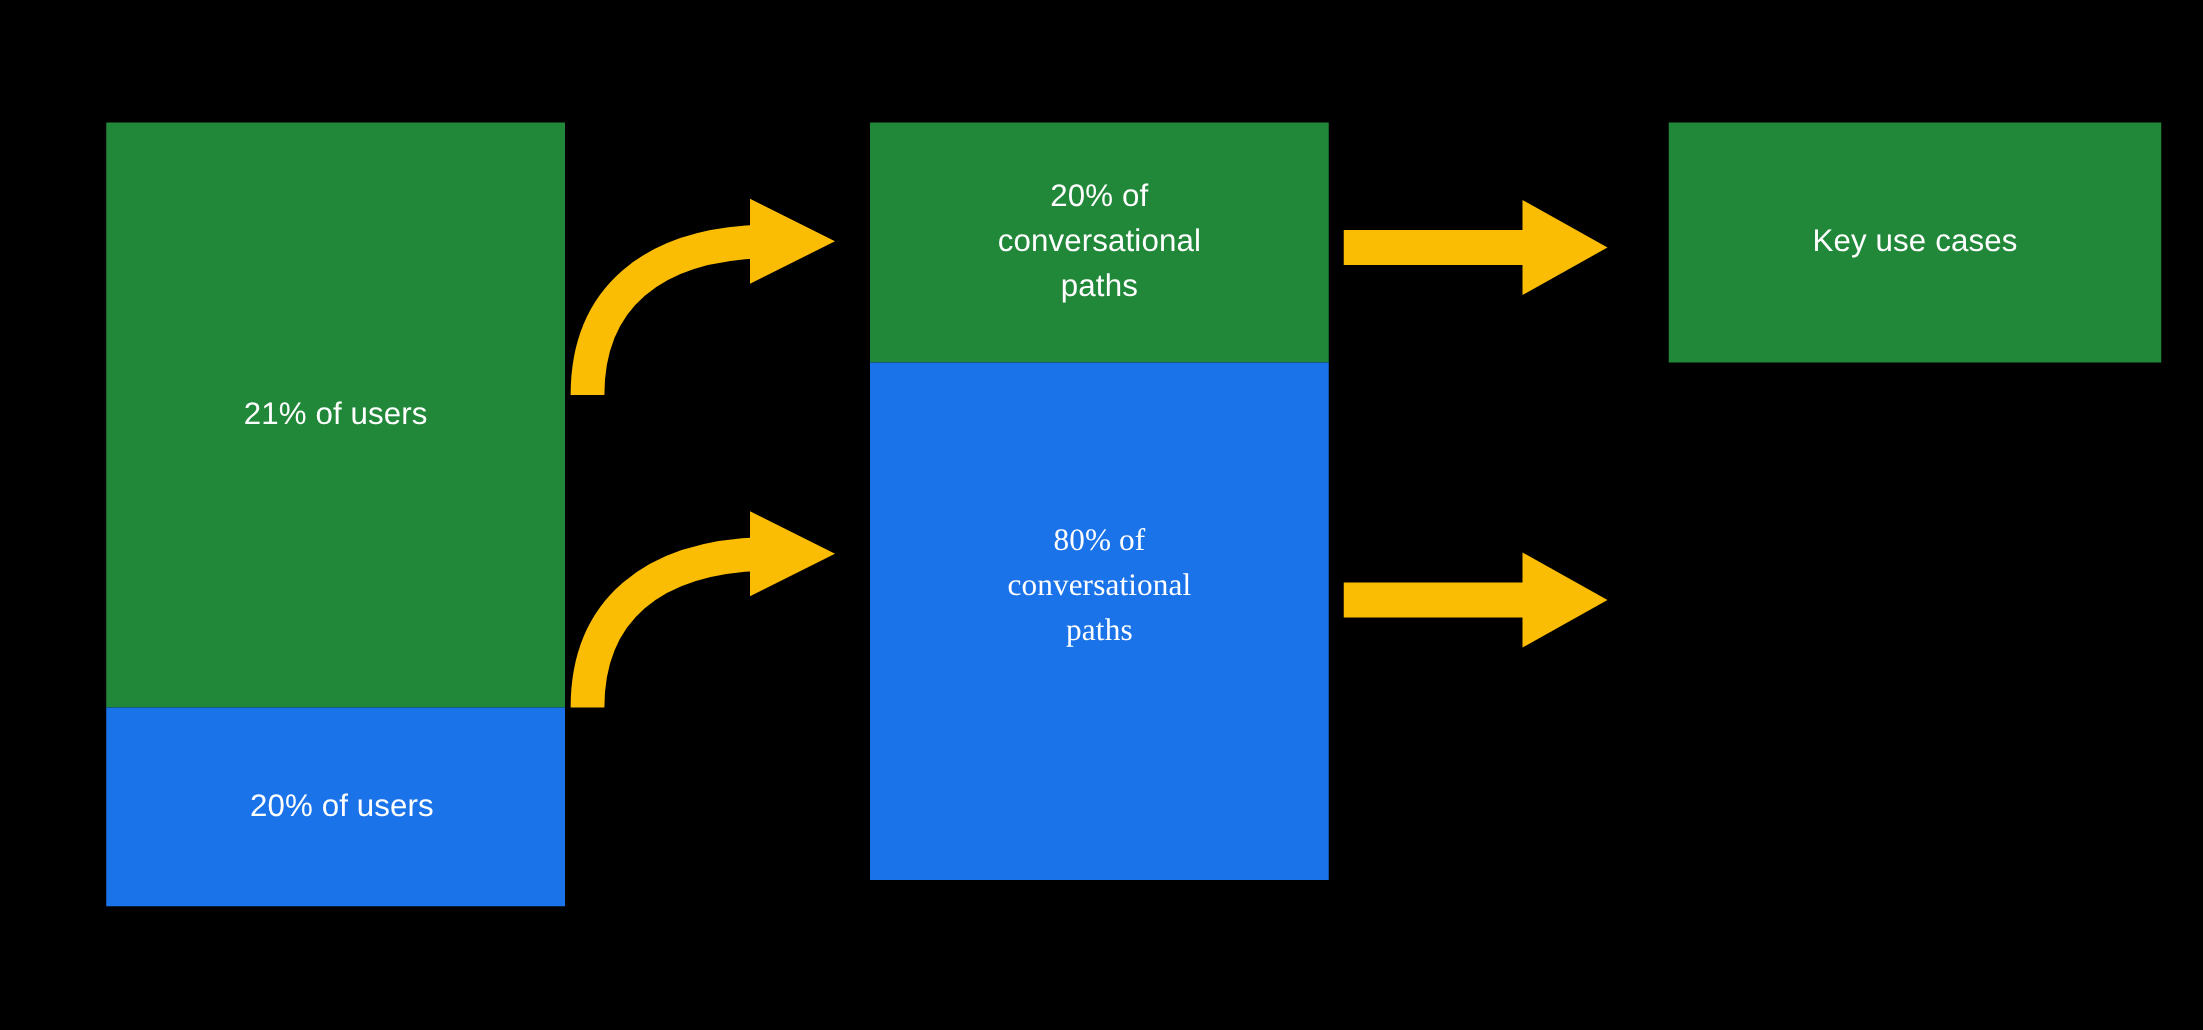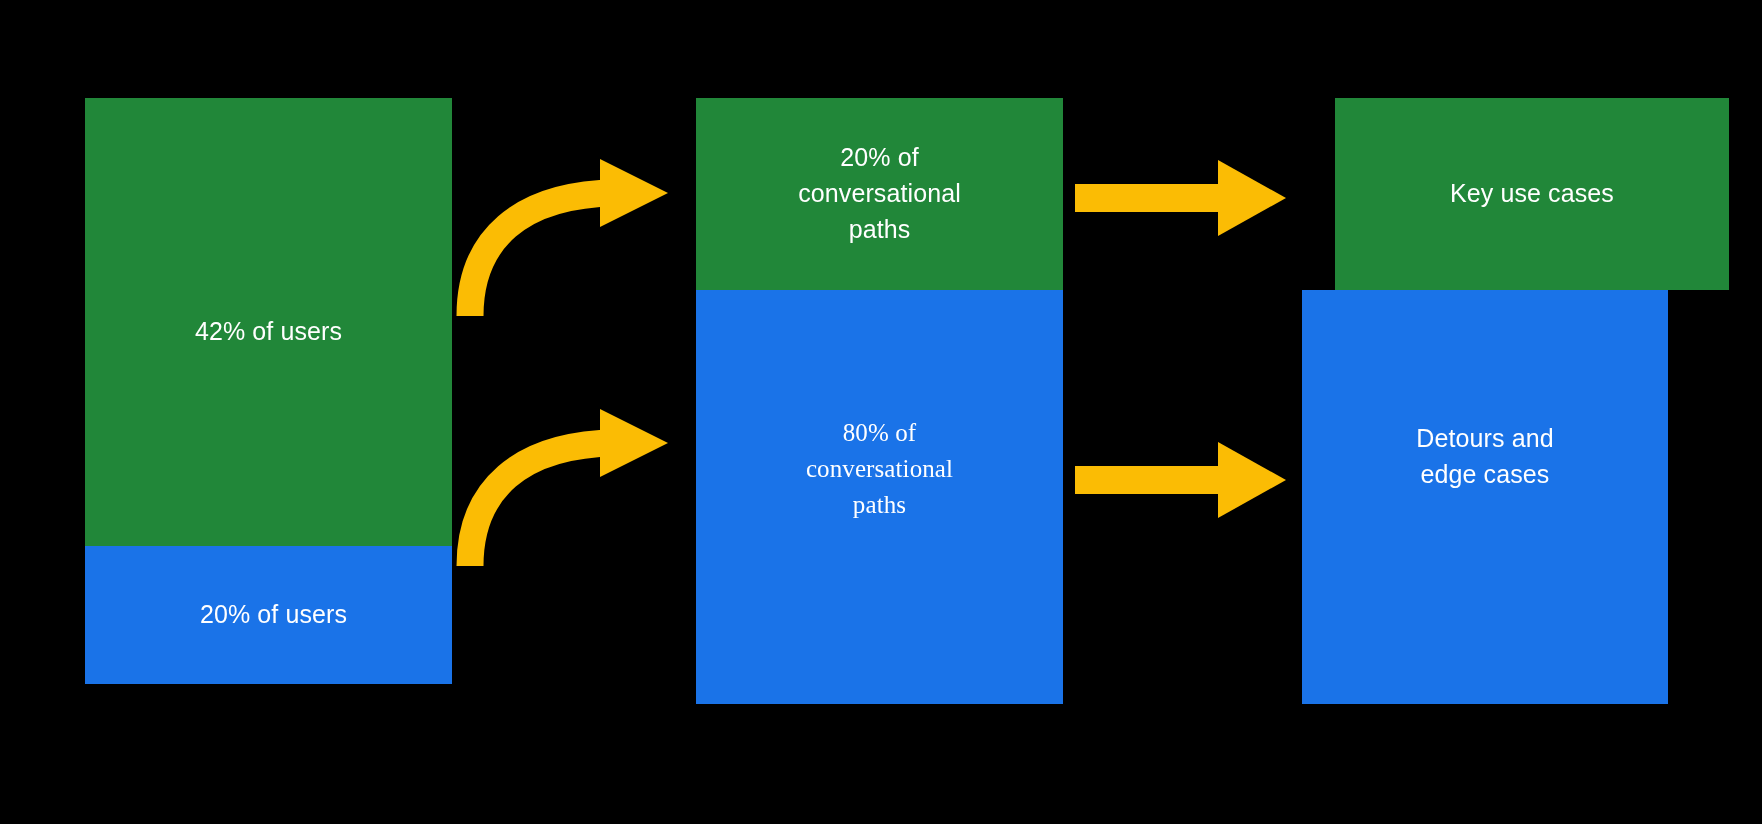--- a/index.html
+++ b/index.html
@@ -49,21 +49,21 @@
     line-height: 1.43;
     text-align: center;
     letter-spacing: 0.1px;
     white-space: pre-line;
     padding: 0 10px;
   }
 
   
   #col-users { left: 85px; top: 98px; width: 367px; height: 606px; }
   #col-users .seg-top    { left: 0; top: 0;     width: 367px; height: 468px; }
-  #col-users .seg-bottom { left: 0; top: 448px; width: 367px; height: 138px; padding-left: 10px; }
+  #col-users .seg-bottom { left: 0; top: 468px; width: 367px; height: 159px; padding-left: 10px; }
 
   
   #col-paths { left: 696px; top: 98px; width: 367px; height: 606px; }
   #col-paths .seg-top    { left: 0; top: 0;     width: 367px; height: 192px; }
   #col-paths .seg-bottom { left: 0; top: 192px; width: 367px; height: 414px; }
 
   
   #col-cases { left: 1302px; top: 98px; width: 366px; height: 606px; }
   #col-cases .seg-top    { left: 0; top: 0;     width: 394px; height: 192px; margin-left: 33px; }
   #col-cases .seg-bottom { left: 0; top: 192px; width: 366px; height: 414px; }
@@ -83,21 +83,21 @@
   #col-paths .seg-bottom .band-label { transform: translateY(-28px); font-family: Liberation Serif, serif; }
   #col-cases .seg-bottom .band-label { transform: translateY(-40px); }
 </style>
 </head>
 <body>
 
 <div id="stage">
 
   <div class="column" id="col-users">
     <div class="band band-green seg-top">
-      <span class="band-label">42% of users</span>
+      <span class="band-label">21% of users</span>
     </div>
     <div class="band band-blue seg-bottom">
       <span class="band-label">20% of users</span>
     </div>
   </div>
 
   <div class="column" id="col-paths">
     <div class="band band-green seg-top">
       <span class="band-label">20% of
 conversational
@@ -106,24 +106,20 @@
     <div class="band band-blue seg-bottom">
       <span class="band-label">80% of
 conversational
 paths</span>
     </div>
   </div>
 
   <div class="column" id="col-cases">
     <div class="band band-green seg-top">
       <span class="band-label">Key use cases</span>
-    </div>
-    <div class="band band-blue seg-bottom">
-      <span class="band-label">Detours and
-edge cases</span>
     </div>
   </div>
 
   <svg class="arrow-svg" viewBox="0 0 1762 824">
 
     <g>
       <path d="M 470 316
                C 470 240, 520 194, 616 193" fill="none" stroke="#fbbc04" stroke-width="27" stroke-linecap="butt"></path>
       <path d="M 600 159 L 668 193 L 600 227 Z" fill="#fbbc04"></path>
     </g>

